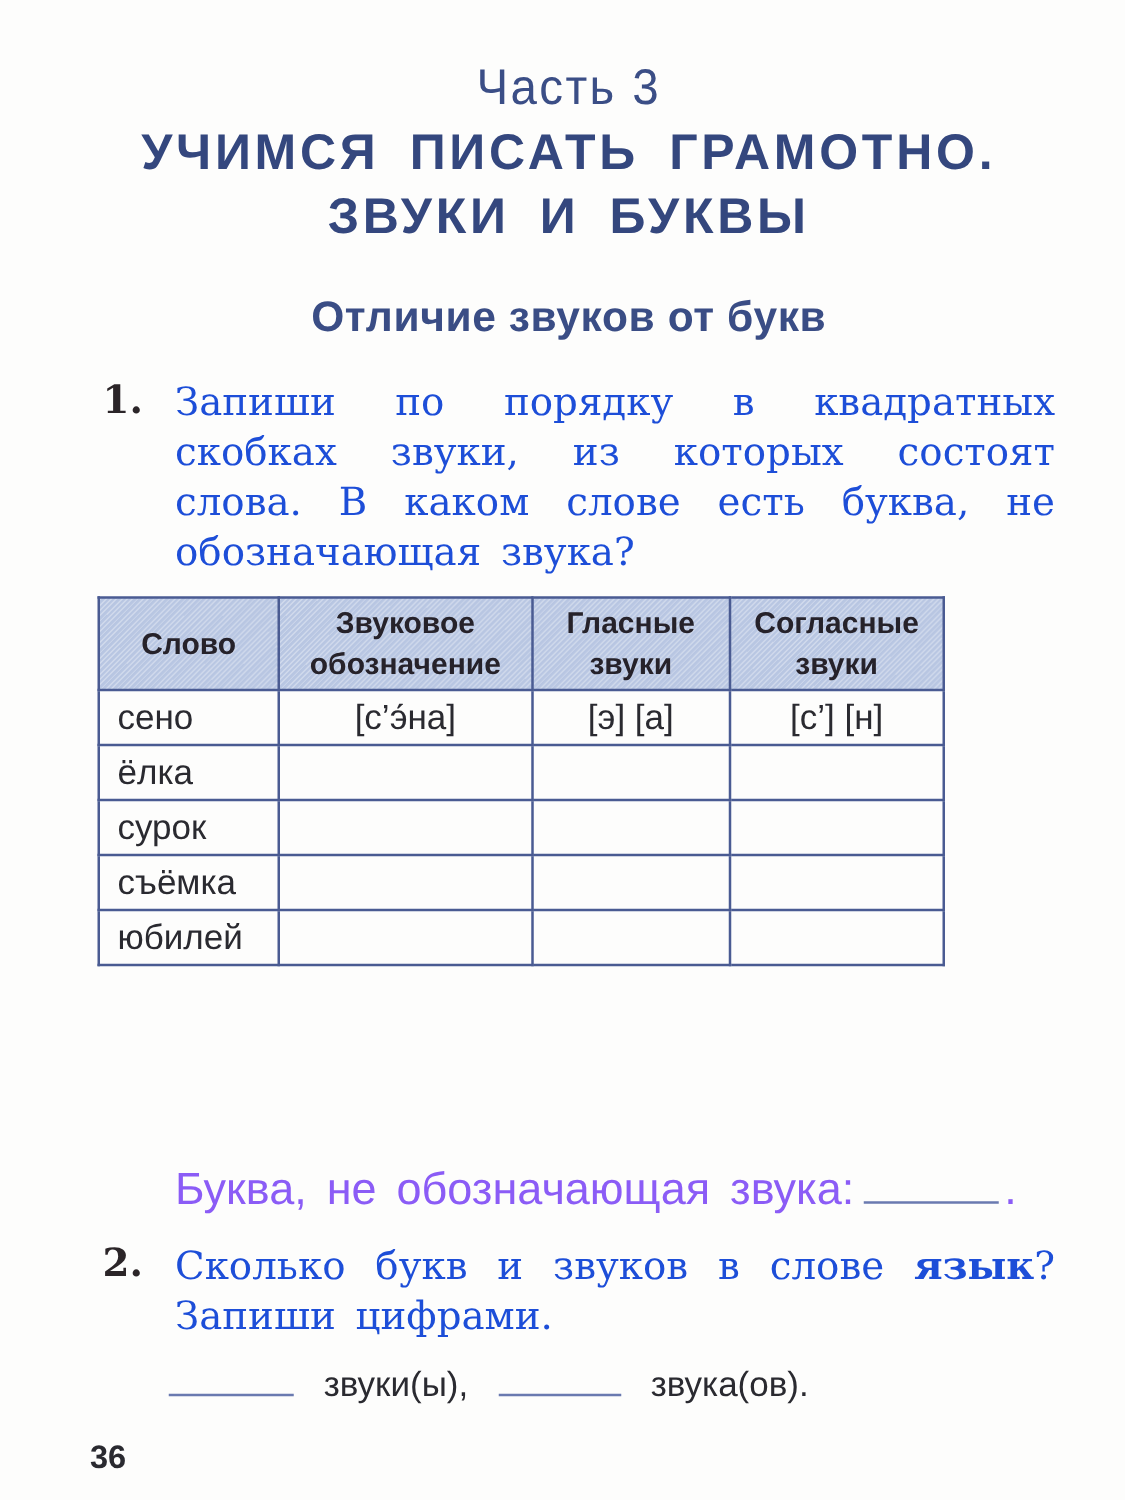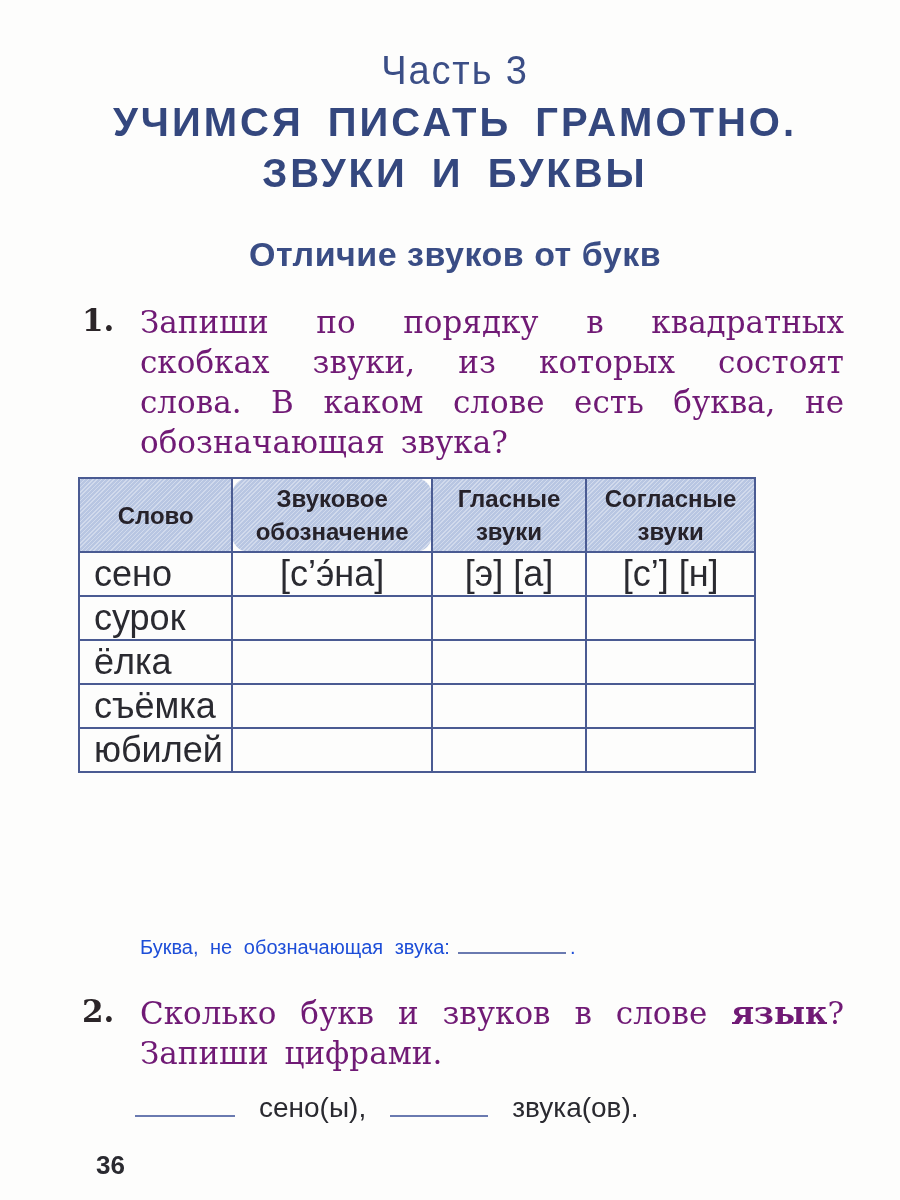--- a/index.html
+++ b/index.html
@@ -21,21 +21,21 @@
     letter-spacing: 3px; word-spacing: 10px;
   }
   .title-1 { top: 100px; }
   .title-2 { top: 151px; }
   .section-title {
     left: 0; width: 910px; top: 235px; text-align: center;
     font-size: 34px; font-weight: bold; color: #3a4d85; letter-spacing: 0.5px;
   }
   .task {
     font-family: "DejaVu Serif", "Liberation Serif", serif;
-    font-size: 31px; color: #701a75; line-height: 40px;
+    font-size: 31px; color: #1d4ed8; line-height: 40px;
   }
   .task-num {
     left: 82px; font-weight: bold;
     font-family: "DejaVu Serif", "Liberation Serif", serif;
     font-size: 31px; color: #2b2528;
   }
   .task-text {
     left: 140px; width: 704px; text-align: justify; text-align-last: left;
     word-spacing: 6px;
   }
@@ -52,41 +52,41 @@
     padding: 0;
   }
   table.sounds th {
     height: 72px;
     background-color: #b8c6e2;
     background-image: repeating-linear-gradient(135deg, rgba(255,255,255,0.35) 0 1px, rgba(255,255,255,0) 1px 3px);
     font-size: 24px; font-weight: bold; color: #26222a; line-height: 33px;
     text-align: center;
   }
   table.sounds td {
-    height: 42px; font-size: 36px; color: #2a2a30; text-align: center;
+    height: 42px; font-size: 28px; color: #2a2a30; text-align: center;
   }
   table.sounds td.word { text-align: left; padding-left: 14px; }
   .col-word { width: 157px; }
-  .col-trans { width: 227px; border-radius: 17px; }
+  .col-trans { width: 227px; }
   .col-vow { width: 185px; }
   .col-cons { width: 190px; margin-top: 22px; }
 
   .answer-line {
-    font-size: 20px; color: #1d4ed8; top: 930px; left: 140px;
+    font-size: 36px; color: #8b5cf6; top: 930px; left: 140px;
     word-spacing: 6px;
   }
   .blank {
     display: inline-block; border-bottom: 2px solid #6a7ab0; height: 22px;
     vertical-align: baseline;
   }
   .blank-1 { width: 108px; margin: 0 4px 0 8px; }
   .counts { top: 1092px; left: 135px; font-size: 28px; color: #2a2a30; }
   .blank-2 { width: 100px; margin-right: 24px; }
   .blank-3 { width: 98px; margin: 0 24px 0 24px; }
-  .page-num { left: 96px; top: 1150px; font-size: 26px; font-weight: bold; color: #2a2a30; }
+  .page-num { left: 72px; top: 1150px; font-size: 26px; font-weight: bold; color: #2a2a30; }
   b.em { font-weight: bold; }
 </style>
 </head>
 <body>
 
 <div class="abs part-label">Часть 3</div>
 <div class="abs title-line title-1">УЧИМСЯ ПИСАТЬ ГРАМОТНО.</div>
 <div class="abs title-line title-2">ЗВУКИ И БУКВЫ</div>
 <div class="abs section-title">Отличие звуков от букв</div>
 
@@ -103,27 +103,27 @@
     </tr>
   </thead>
   <tbody>
     <tr>
       <td class="word">сено</td>
       <td>[с’э́на]</td>
       <td>[э]  [а]</td>
       <td>[с’]  [н]</td>
     </tr>
     <tr>
-      <td class="word">сурок</td>
+      <td class="word">ёлка</td>
       <td></td>
       <td></td>
       <td></td>
     </tr>
     <tr>
-      <td class="word">ёлка</td>
+      <td class="word">сурок</td>
       <td></td>
       <td></td>
       <td></td>
     </tr>
     <tr>
       <td class="word">съёмка</td>
       <td></td>
       <td></td>
       <td></td>
     </tr>
@@ -139,16 +139,16 @@
 <div class="abs answer-line">
   <span>Буква, не обозначающая звука:</span><span class="blank blank-1"></span><span>.</span>
 </div>
 
 <div class="abs task-num t2">2.</div>
 <div class="abs task task-text t2">
   <span>Сколько букв и звуков в слове </span><b class="em">язык</b><span>? Запиши цифрами.</span>
 </div>
 
 <div class="abs counts">
-  <span class="blank blank-2"></span><span>сено(ы),</span><span class="blank blank-3"></span><span>звука(ов).</span>
+  <span class="blank blank-2"></span><span>звуки(ы),</span><span class="blank blank-3"></span><span>звука(ов).</span>
 </div>
 
 <div class="abs page-num">36</div>
 
 </body></html>

